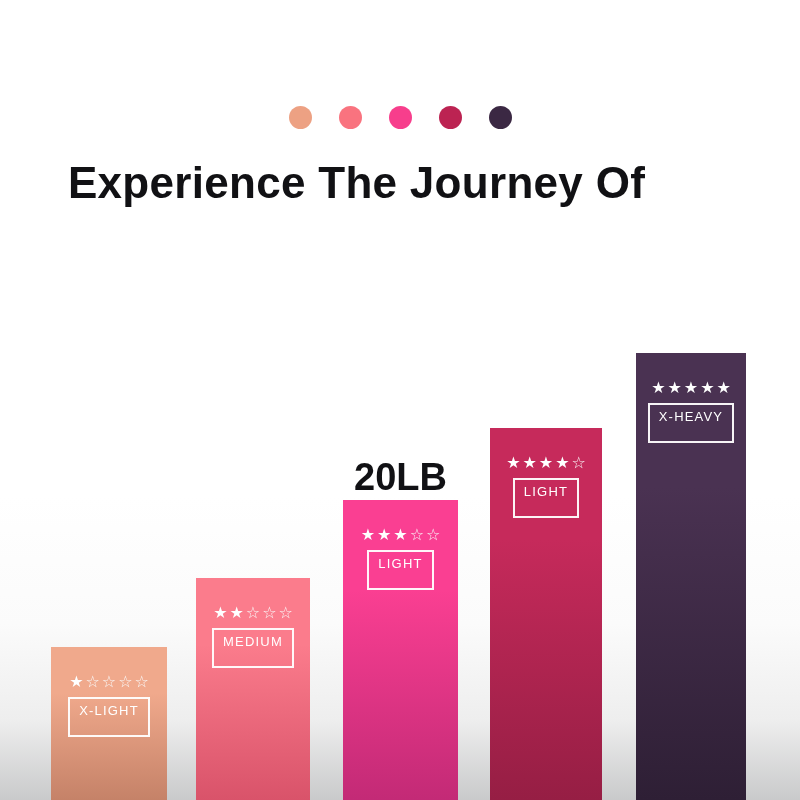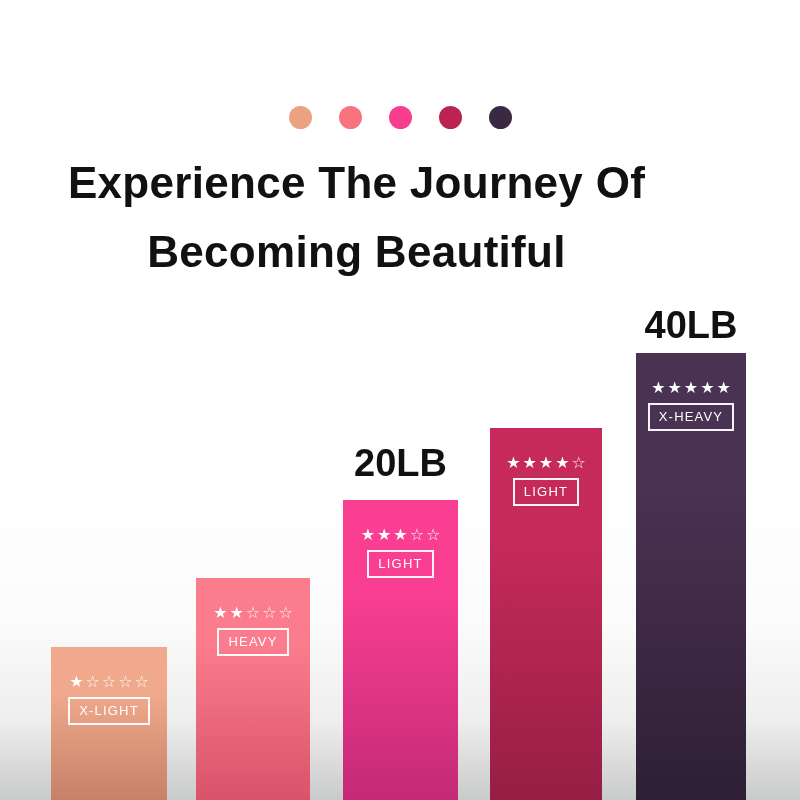--- a/index.html
+++ b/index.html
@@ -111,42 +111,41 @@
     text-shadow: 0 0 1px rgba(0,0,0,0.08);
   }
   .star { display: inline-block; }
   .star.empty { opacity: 0.92; }
   .level-box {
     border: 2px solid rgba(255,255,255,0.95);
     color: #ffffff;
     font-size: 13px;
     line-height: 13px;
     letter-spacing: 1.2px;
-    padding: 5px 9px 6px 9px;
+    padding: 5px 9px 18px 9px;
     white-space: nowrap;
     font-weight: 400;
     font-family: "Liberation Sans", "DejaVu Sans", sans-serif;
   }
 </style>
 </head>
 <body>
 
 <div id="poster" style="background: linear-gradient(rgb(255, 255, 255) 0%, rgb(255, 255, 255) 62%, rgb(251, 251, 251) 78%, rgb(238, 238, 238) 90%, rgb(201, 202, 203) 100%);">
 
   <div id="dot-row">
     <span class="dot" style="background: rgb(237, 161, 131);"></span>
     <span class="dot" style="background: rgb(249, 115, 127);"></span>
     <span class="dot" style="background: rgb(247, 62, 140);"></span>
     <span class="dot" style="background: rgb(188, 35, 82);"></span>
     <span class="dot" style="background: rgb(59, 40, 67);"></span>
   </div>
 
   <div id="headline">
     <span class="hl-line">Experience The Journey Of</span>
-    <span class="hl-line">Becoming Beautiful</span>
   </div>
 
   <div id="chart">
       <div class="bar-group" style="left: 51px; width: 116px; height: 213px;">
         <div class="bar" style="height: 153px; background: linear-gradient(rgb(240, 169, 140) 0%, rgb(240, 169, 140) 30%, rgb(197, 130, 104) 100%);">
           <div class="badge" style="top: 26px;">
             <div class="stars">
               <span class="star">★</span>
               <span class="star empty">☆</span>
               <span class="star empty">☆</span>
@@ -160,38 +159,38 @@
       <div class="bar-group" style="left: 196px; width: 114px; height: 282px;">
         <div class="bar" style="height: 222px; background: linear-gradient(rgb(251, 124, 140) 0%, rgb(251, 124, 140) 30%, rgb(217, 83, 106) 100%);">
           <div class="badge" style="top: 26px;">
             <div class="stars">
               <span class="star">★</span>
               <span class="star">★</span>
               <span class="star empty">☆</span>
               <span class="star empty">☆</span>
               <span class="star empty">☆</span>
             </div>
-            <div class="level-box">HEAVY</div>
+            <div class="level-box">MEDIUM</div>
           </div>
         </div>
       </div>
       <div class="bar-group" style="left: 343px; width: 115px; height: 360px;">
         <div class="bar" style="height: 300px; background: linear-gradient(rgb(250, 63, 146) 0%, rgb(250, 63, 146) 30%, rgb(195, 42, 118) 100%);">
           <div class="badge" style="top: 26px;">
             <div class="stars">
               <span class="star">★</span>
               <span class="star">★</span>
               <span class="star">★</span>
               <span class="star empty">☆</span>
               <span class="star empty">☆</span>
             </div>
             <div class="level-box">LIGHT</div>
           </div>
         </div>
-        <div class="weight-label" style="bottom: 318px; text-align: right;">20LB</div>
+        <div class="weight-label" style="bottom: 304px; text-align: right;">20LB</div>
       </div>
       <div class="bar-group" style="left: 490px; width: 112px; height: 432px;">
         <div class="bar" style="height: 372px; background: linear-gradient(rgb(198, 42, 91) 0%, rgb(198, 42, 91) 30%, rgb(150, 30, 68) 100%);">
           <div class="badge" style="top: 26px;">
             <div class="stars">
               <span class="star">★</span>
               <span class="star">★</span>
               <span class="star">★</span>
               <span class="star">★</span>
               <span class="star empty">☆</span>
@@ -206,17 +205,16 @@
             <div class="stars">
               <span class="star">★</span>
               <span class="star">★</span>
               <span class="star">★</span>
               <span class="star">★</span>
               <span class="star">★</span>
             </div>
             <div class="level-box">X-HEAVY</div>
           </div>
         </div>
-        <div class="weight-label" style="bottom: 456px;">40LB</div>
       </div>
     </div>
 
 </div>
 
 </body></html>

